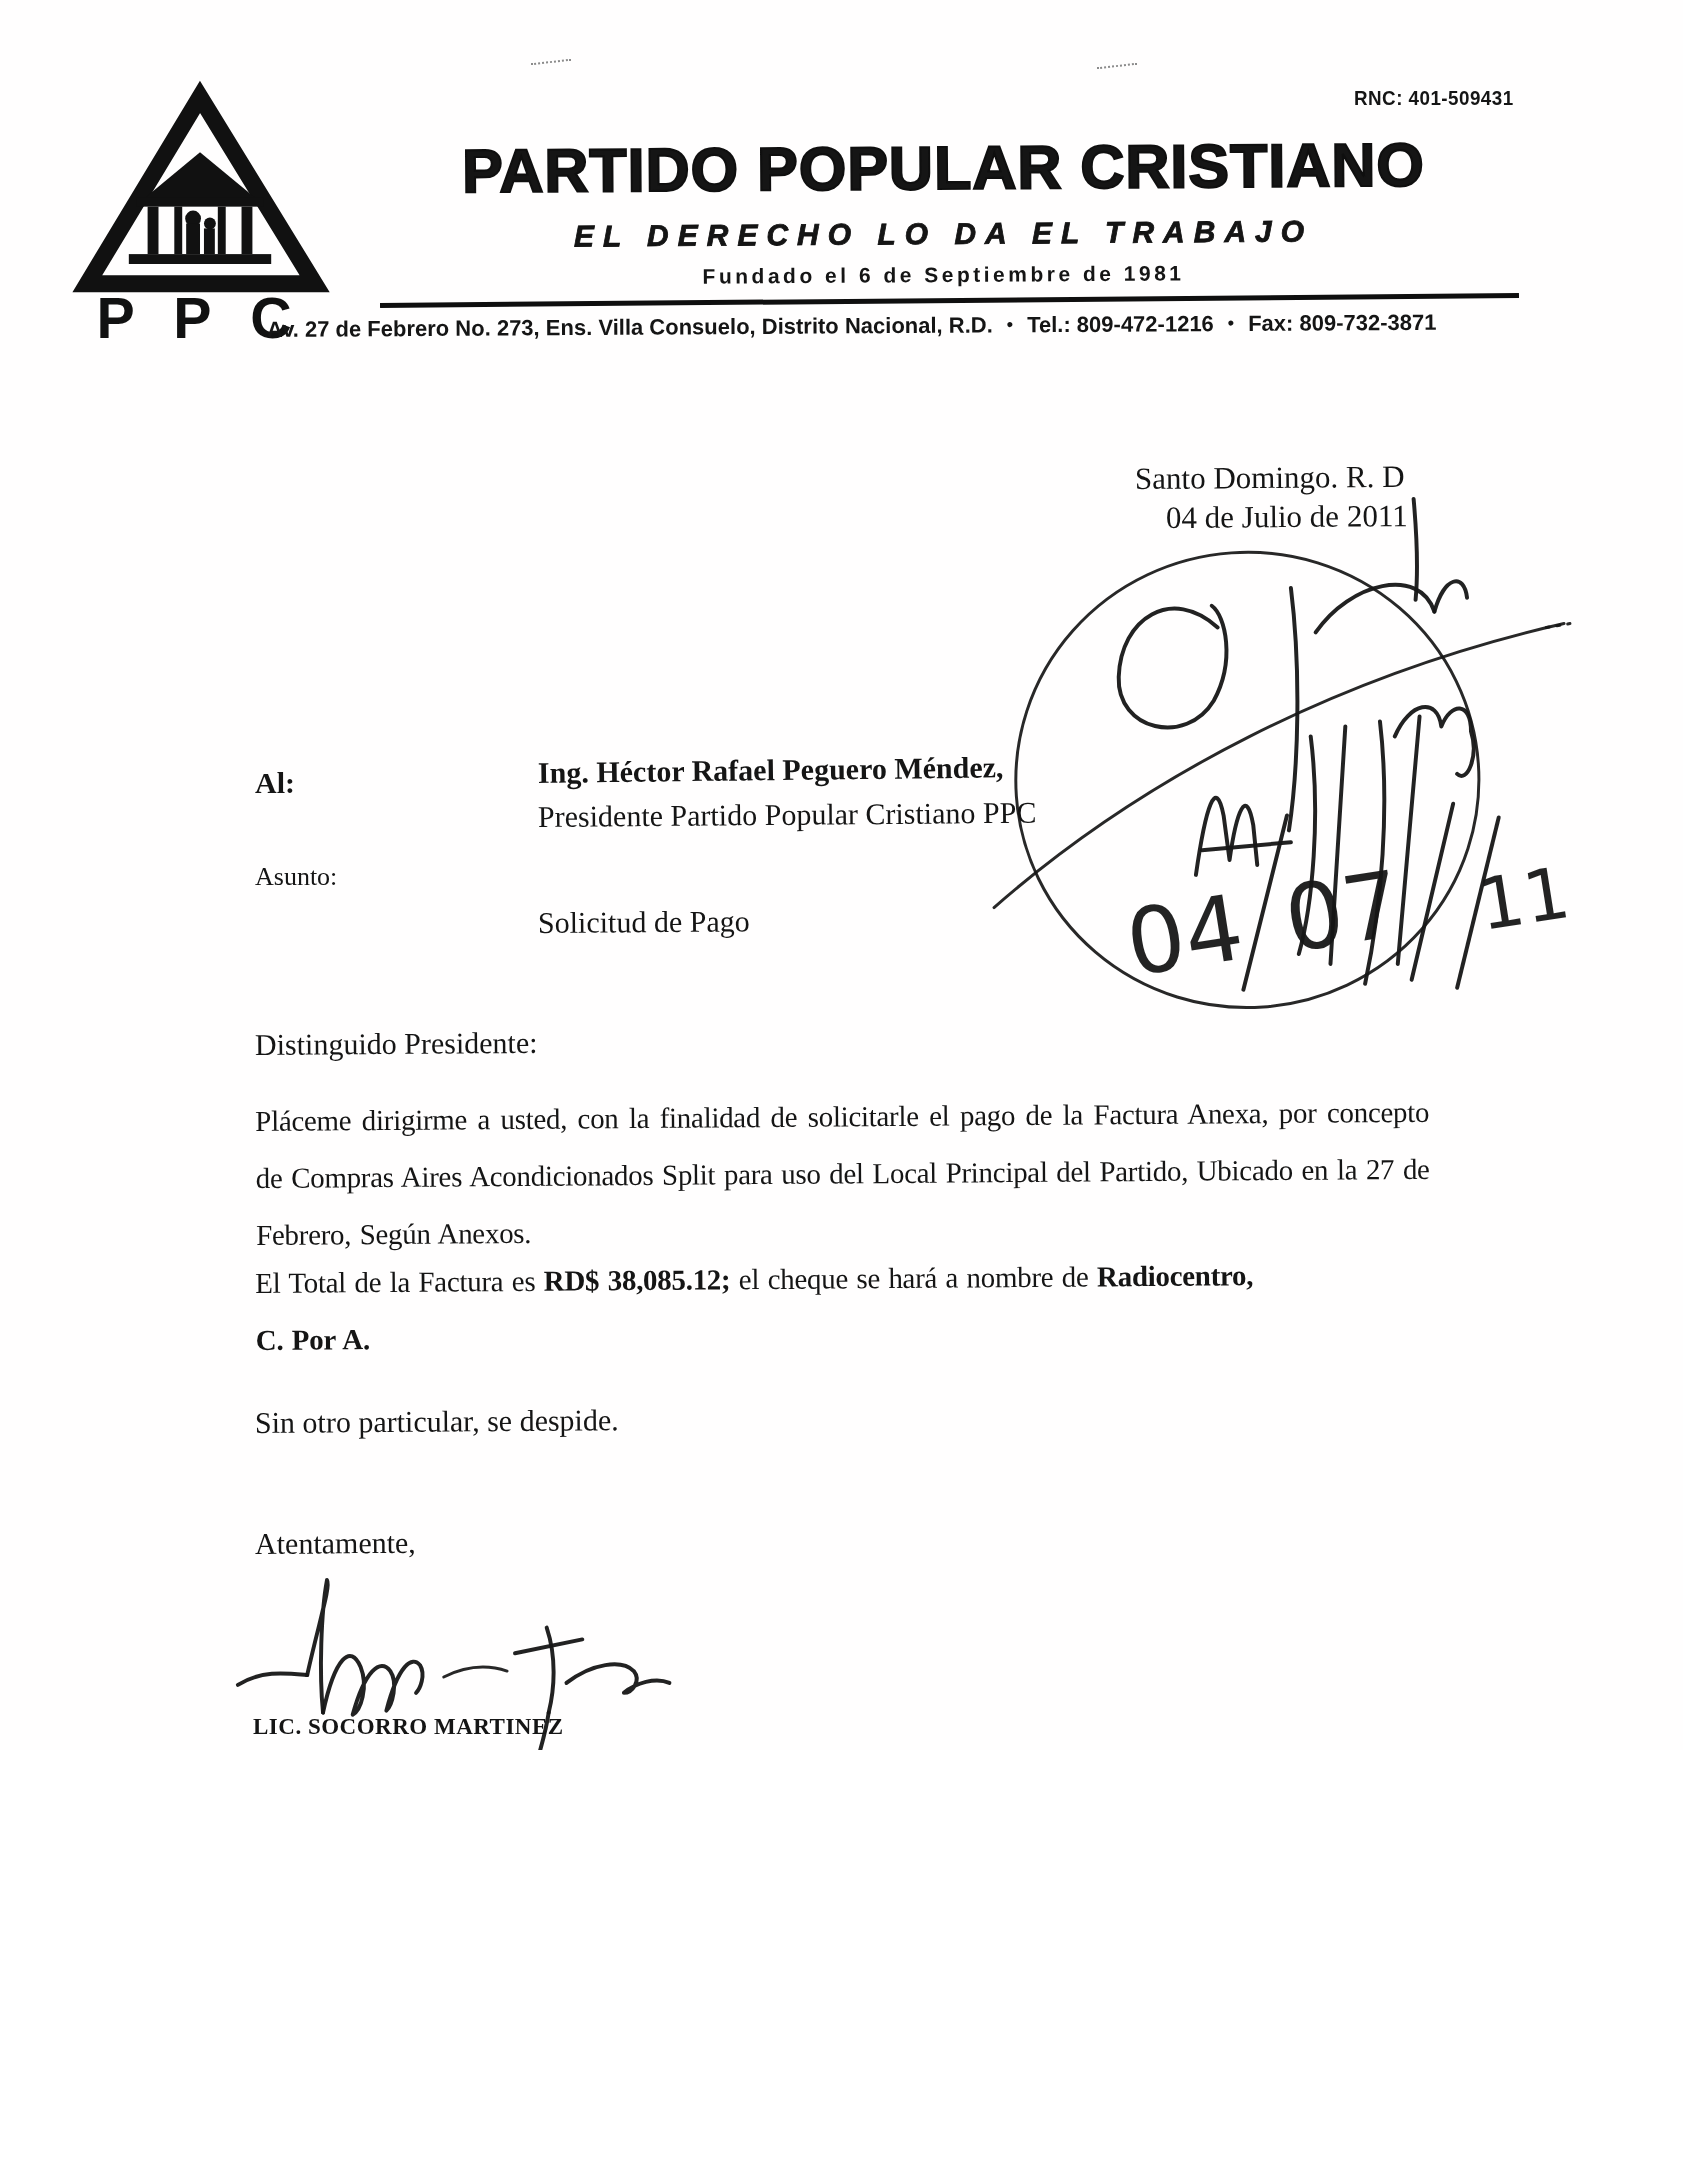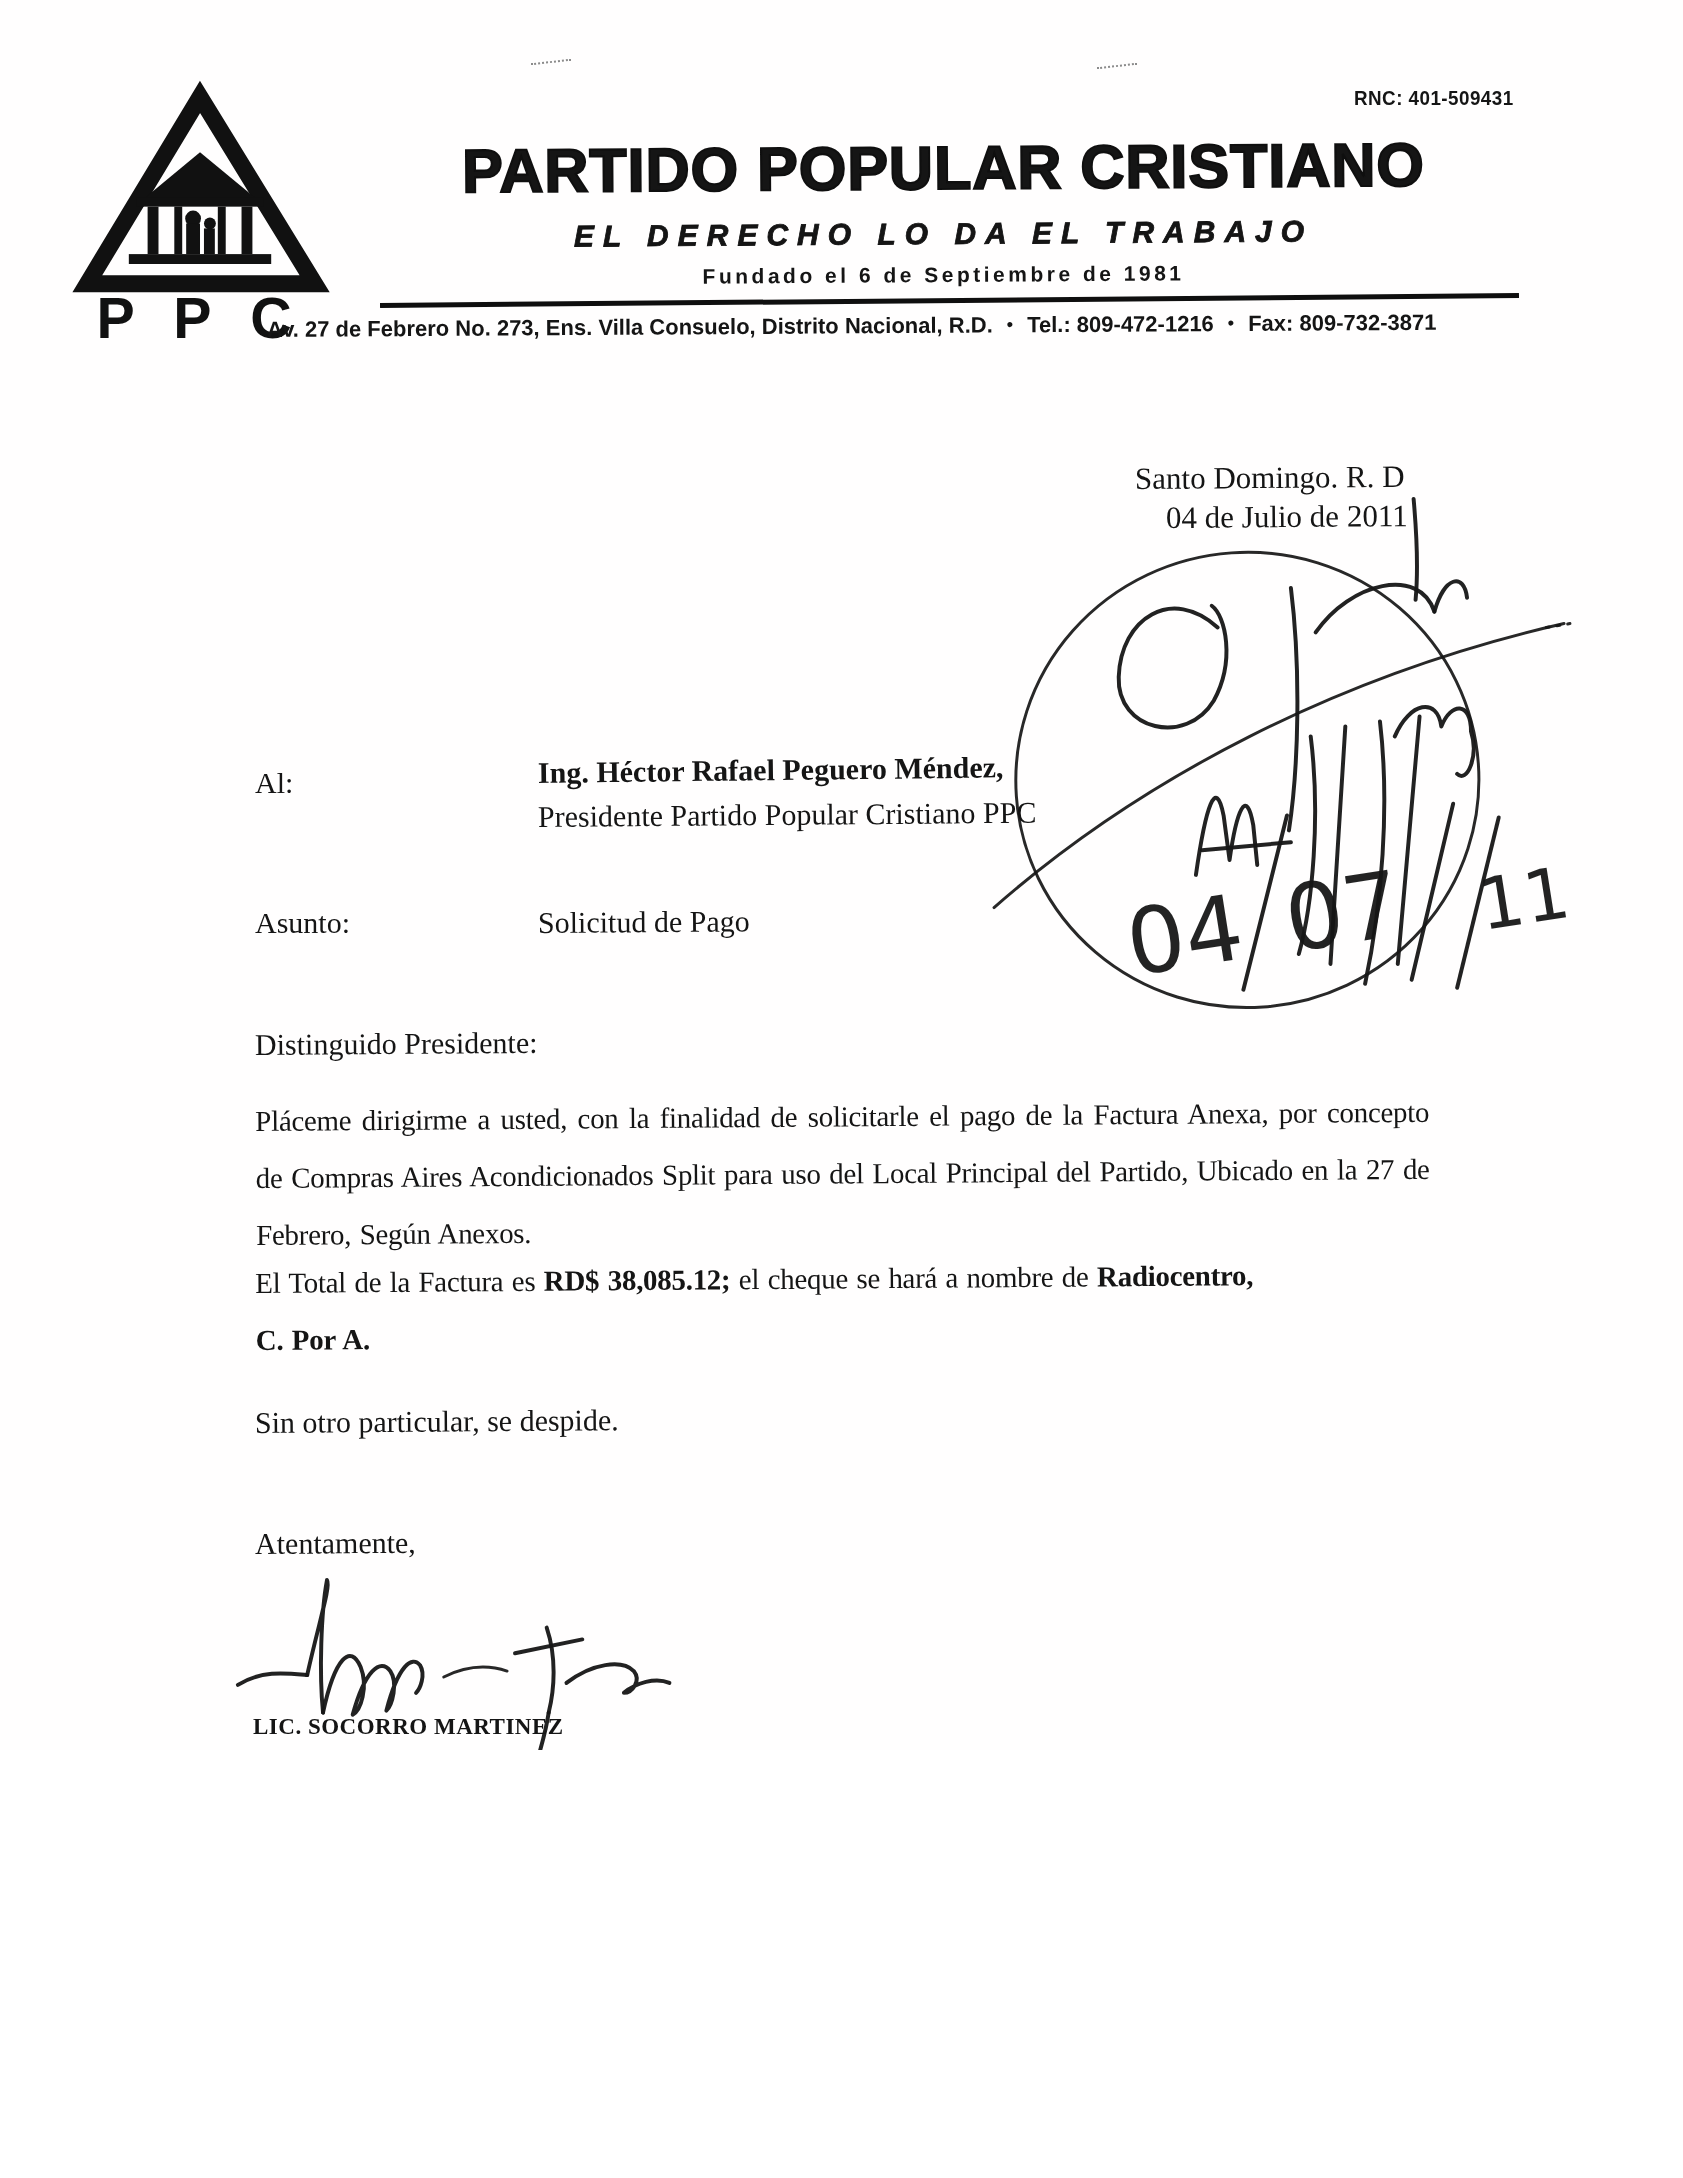--- a/index.html
+++ b/index.html
@@ -26,24 +26,24 @@
   .address{left:267px; top:313px; width:1277px;
        font-family:"Liberation Sans","DejaVu Sans",sans-serif; font-weight:bold; font-size:22px;
        letter-spacing:0; transform:rotate(-0.35deg);}
   .address .bullet{margin:0 14px; font-size:18px; position:relative; top:-2px;}
   
   .smudge{width:40px; border-top:2px dotted #8b8b8b; transform:rotate(-7deg);}
   
   .city{left:1135px; top:461px; font-size:31px;}
   .date{left:1166px; top:500px; font-size:31px;}
   
-  .al{left:255px; top:766px; font-weight:normal; font-size:30px;}
+  .al{left:255px; top:766px; font-weight:bold; font-size:30px;}
   .rname{left:538px; top:756px; font-weight:bold; font-size:30px; transform:rotate(-0.7deg); transform-origin:0 50%;}
   .rtitle{left:538px; top:800px; font-size:30px; transform:rotate(-0.5deg); transform-origin:0 50%;}
-  .asunto{left:255px; top:906px; font-size:30px;}
+  .asunto{left:255px; top:862px; font-size:26px;}
   .subject{left:538px; top:906px; font-size:30px;}
   
   .salutation{left:255px; top:1028px; font-size:30px;}
   .para{position:absolute; left:255px; width:1174px; margin:0; font-size:29px; line-height:57px;
         text-align:justify; letter-spacing:-0.3px; word-spacing:1.5px; white-space:normal;
         transform:rotate(-0.45deg); transform-origin:0 0;}
   .para1{top:1093px;}
   .para2{top:1255px;}
   .closing{left:255px; top:1406px; font-size:30px;}
   .farewell{left:255px; top:1527px; font-size:30px;}

